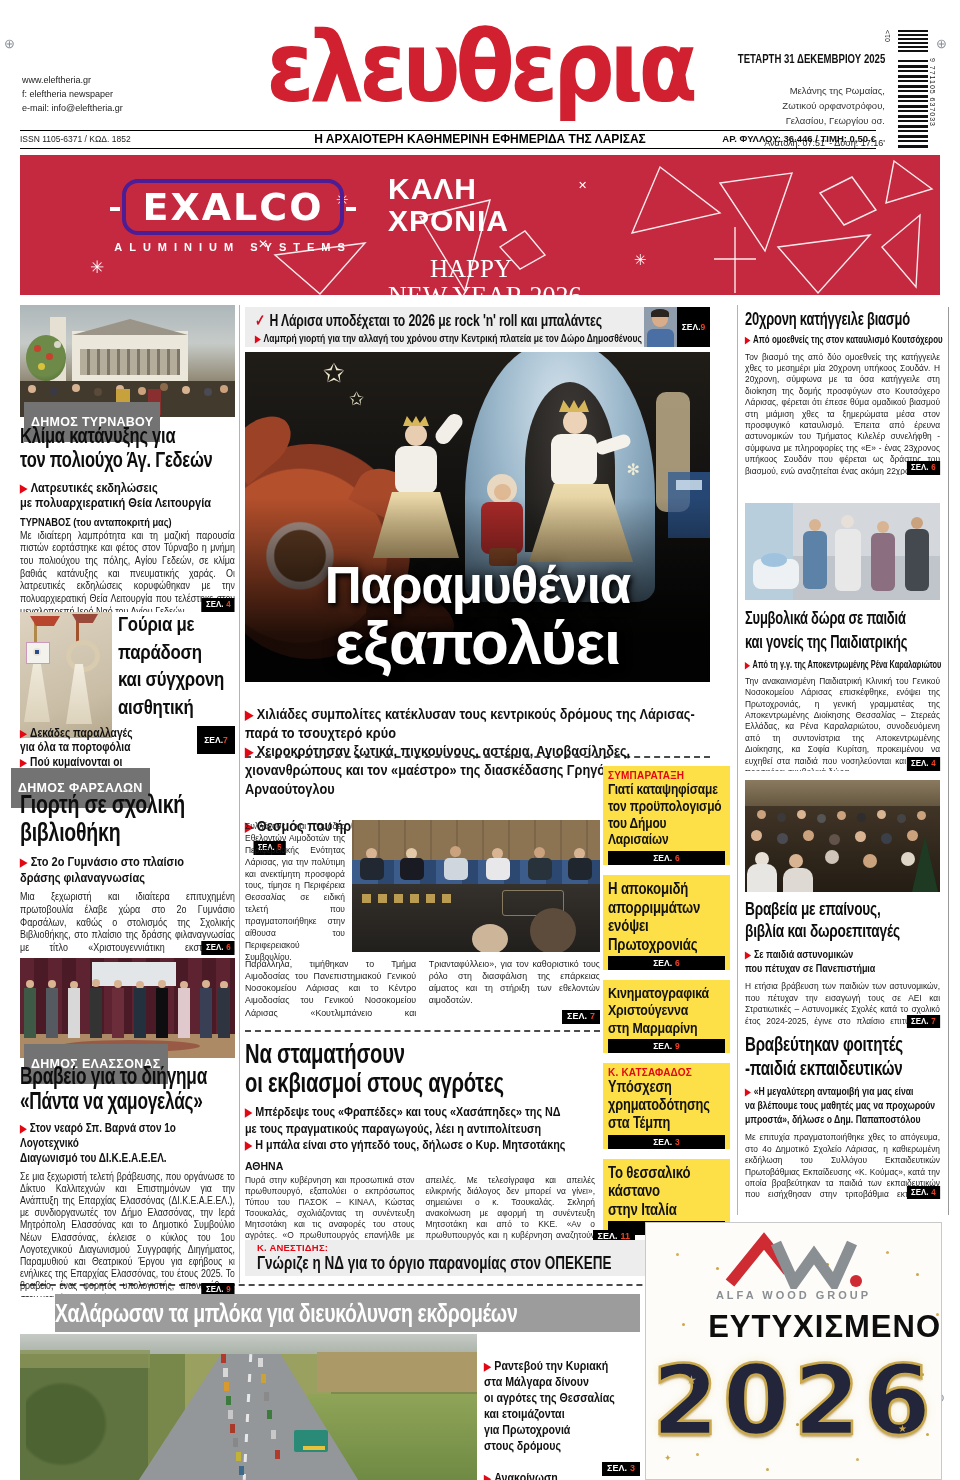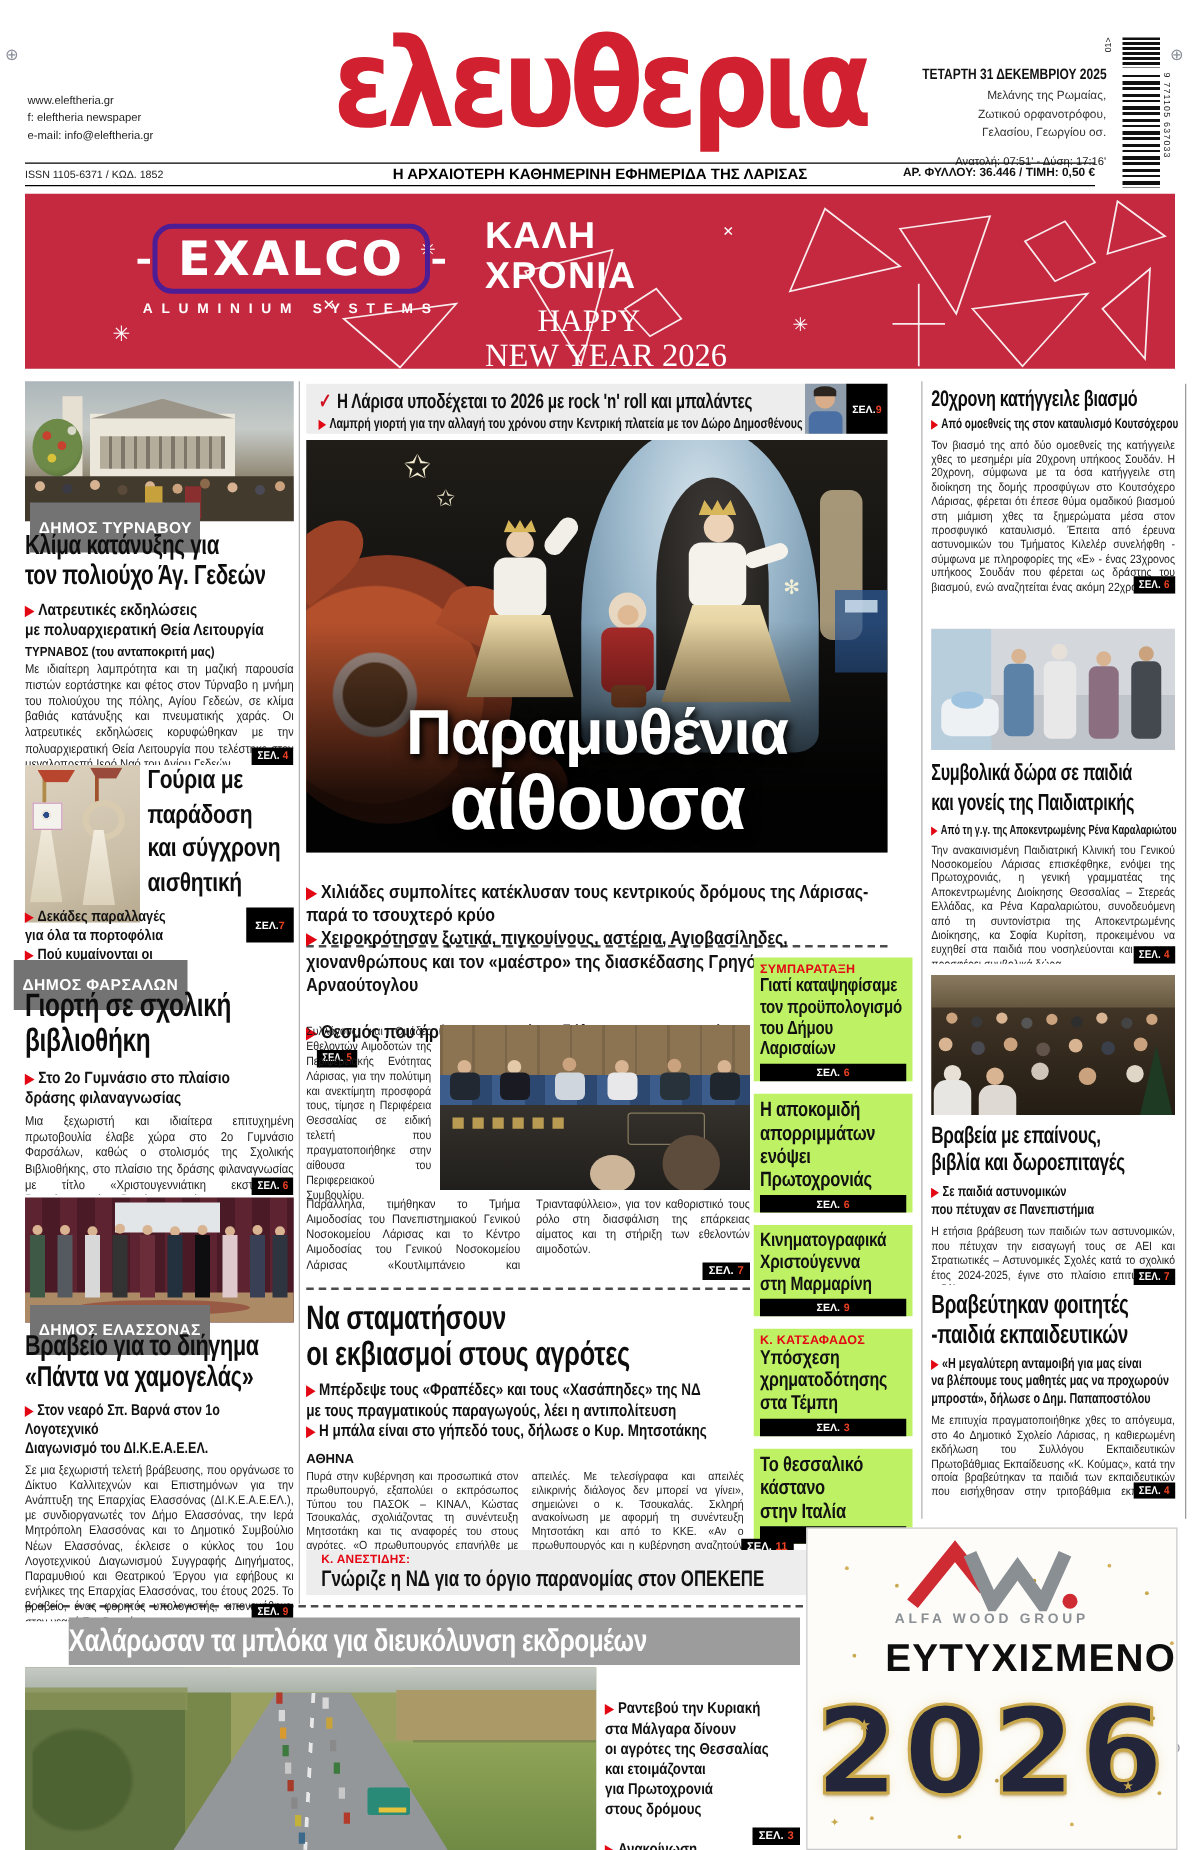--- a/index.html
+++ b/index.html
@@ -18,21 +18,21 @@
   .badge b{color:#ef4123;margin-left:3px;}
   .badge-abs{position:absolute;right:0;bottom:0;}
   .klabel{display:inline-block;background:#737373;color:#fff;font-weight:700;font-size:12.5px;padding:13px 7px;letter-spacing:.3px;}
   .kicker{color:#e30613;font-weight:700;font-size:10px;letter-spacing:.2px;}
   .dash{position:absolute;border-top:2px dashed #4b4b4b;}
   .vline{position:absolute;width:1px;background:#b3b3b3;}
   .ph{position:absolute;overflow:hidden;}
   .reg{position:absolute;color:#8a8f99;font-size:13px;}
   .briefbar{background:#000;color:#fff;text-align:center;font-size:8.5px;font-weight:700;padding:2px 0;margin-top:3px;}
   .briefbar b{color:#ef4123;margin-left:3px;}
-  .brief{background:#bef264;padding:4px 5px 0 5px;}
+  .brief{background:#fde047;padding:4px 5px 0 5px;}
   .brief .t{font-weight:800;line-height:1.12;letter-spacing:-.2px;}
 </style>
 </head>
 <body>
 
 <div class="page">
 
   <span class="reg" style="left:4px;top:36px;">⊕</span>
   <span class="reg" style="left:936px;top:36px;">⊕</span>
   <span class="reg" style="left:934px;top:1390px;">⊕</span>
@@ -42,21 +42,21 @@
     <div>f: eleftheria newspaper</div>
     <div>e-mail: info@eleftheria.gr</div>
   </div>
 
   <div class="abs" style="left:240px;top:22px;width:480px;text-align:center;">
     <span style="display:inline-block;font-family:'DejaVu Sans',sans-serif;font-weight:900;font-size:88px;color:#d1202f;letter-spacing:-5px;transform:scale(.98,1.12);transform-origin:50% 35%;line-height:1;">ελευθερια</span>
   </div>
 
   <div class="abs" style="left:700px;top:52px;width:185px;text-align:right;">
     <div class="czr" style="--s:.8;font-weight:800;font-size:12px;color:#111;">ΤΕΤΑΡΤΗ 31 ΔΕΚΕΜΒΡΙΟΥ 2025</div>
-    <div style="font-size:9.5px;line-height:1.6;color:#333;margin-top:3px;white-space:pre-line;">Μελάνης της Ρωμαίας,
+    <div style="font-size:9.5px;line-height:1.6;color:#333;margin-top:17px;white-space:pre-line;">Μελάνης της Ρωμαίας,
 Ζωτικού ορφανοτρόφου,
 Γελασίου, Γεωργίου οσ.</div>
     <div style="font-size:9px;color:#222;margin-top:9px;">Ανατολή: 07:51' - Δύση: 17:16'</div>
   </div>
 
   <div class="abs" style="left:898px;top:30px;width:34px;height:122px;">
     <div style="position:absolute;left:0;top:0;width:30px;height:24px;background:repeating-linear-gradient(180deg,#111 0 2px,#fff 2px 4px);"></div>
     <div style="position:absolute;left:0;top:30px;width:30px;height:90px;background:repeating-linear-gradient(180deg,#111 0 2px,#fff 2px 5px,#111 5px 8px,#fff 8px 10px);"></div>
     <div style="position:absolute;left:-14px;top:0;font-size:7px;writing-mode:vertical-rl;transform:rotate(180deg);color:#222;">01&gt;</div>
     <div style="position:absolute;right:-4px;top:28px;font-size:7px;writing-mode:vertical-rl;color:#222;letter-spacing:1px;">9 771105 637033</div>
@@ -95,21 +95,21 @@
         <span style="font-size:38px;font-weight:900;color:#fff;letter-spacing:2px;font-family:'DejaVu Sans',sans-serif;">EXALCO</span>
         <span style="position:absolute;left:-16px;top:50%;width:10px;height:4px;background:#fff;"></span>
         <span style="position:absolute;right:-16px;top:50%;width:10px;height:4px;background:#fff;"></span>
       </div>
       <div style="color:#fff;font-size:11px;font-weight:700;letter-spacing:7px;margin-top:6px;">ALUMINIUM SYSTEMS</div>
     </div>
 
     <div class="abs" style="left:368px;top:18px;color:#fff;">
       <div style="font-size:30px;font-weight:800;letter-spacing:1px;line-height:1.05;">ΚΑΛΗ</div>
       <div style="font-size:30px;font-weight:800;letter-spacing:1px;line-height:1.05;">ΧΡΟΝΙΑ</div>
-      <div style="font-family:'Liberation Serif',serif;font-size:25px;line-height:1.05;margin-top:9px;padding-left:42px;">HAPPY</div>
+      <div style="font-family:'Liberation Serif',serif;font-size:25px;line-height:1.05;margin-top:20px;padding-left:42px;">HAPPY</div>
       <div style="font-family:'Liberation Serif',serif;font-size:26px;line-height:1.05;">NEW YEAR 2026</div>
     </div>
   </div>
 
   <div class="vline" style="left:239px;top:305px;height:978px;"></div>
   <div class="vline" style="left:737px;top:305px;height:910px;"></div>
   <div class="vline" style="left:948px;top:307px;height:908px;background:#999;"></div>
   <div class="dash" style="left:245px;top:756px;width:465px;"></div>
   <div class="dash" style="left:245px;top:1030px;width:355px;"></div>
   <div class="dash" style="left:20px;top:1284px;width:692px;"></div>
@@ -232,21 +232,21 @@
 
     <span style="position:absolute;left:318px;top:58px;width:24px;height:24px;border-radius:50%;background:#ecd2b6;"></span>
     <span style="position:absolute;left:314px;top:48px;width:30px;height:12px;background:#d8b65a;clip-path:polygon(0 100%,15% 0,35% 70%,50% 0,65% 70%,85% 0,100% 100%);"></span>
     <span style="position:absolute;left:306px;top:82px;width:46px;height:52px;border-radius:10px;background:#f5f2ec;"></span>
     <span style="position:absolute;left:350px;top:86px;width:36px;height:13px;border-radius:7px;background:#f5f2ec;transform:rotate(-18deg);"></span>
     <span style="position:absolute;left:284px;top:132px;width:104px;height:78px;background:linear-gradient(180deg,#ecdcae,#cdb27c);clip-path:polygon(24% 0,76% 0,100% 100%,0 100%);"></span>
 
     <span style="position:absolute;left:0;top:44%;width:100%;height:56%;background:linear-gradient(180deg,rgba(0,0,0,0),rgba(0,0,0,.82) 75%);"></span>
     <div style="position:absolute;left:0;bottom:8px;width:100%;text-align:center;color:#fff;">
       <div style="font-size:51px;font-weight:900;letter-spacing:-1px;line-height:1.02;text-shadow:2px 3px 5px #000,0 0 14px rgba(0,0,0,.8);">Παραμυθένια</div>
-      <div style="font-size:62px;font-weight:900;letter-spacing:-1px;line-height:1.0;text-shadow:2px 3px 5px #000,0 0 14px rgba(0,0,0,.8);">αίθουσα</div>
+      <div style="font-size:62px;font-weight:900;letter-spacing:-1px;line-height:1.0;text-shadow:2px 3px 5px #000,0 0 14px rgba(0,0,0,.8);">εξαπολύει</div>
     </div>
   </div>
 
   <div class="abs" style="left:245px;top:686px;width:465px;">
     <div class="cz" style="--s:.85;font-size:15px;font-weight:700;line-height:1.25;color:#111;">
       <i class="tri"></i><span>Χιλιάδες συμπολίτες κατέκλυσαν τους κεντρικούς δρόμους της Λάρισας- παρά το τσουχτερό κρύο</span>
       <i class="tri"></i><span>Χειροκρότησαν ξωτικά, πιγκουίνους, αστέρια, Αγιοβασίληδες, χιονανθρώπους και τον «μαέστρο» της διασκέδασης Γρηγόρη Αρναούτογλου</span>
       <br><i class="tri"></i><span>Θεσμός που ήρθε για να μείνει, δήλωσε ο Θαν. Μαμάκος</span>
       <span class="badge" style="margin-left:10px;"><span>ΣΕΛ.</span><b>5</b></span>
     </div>

